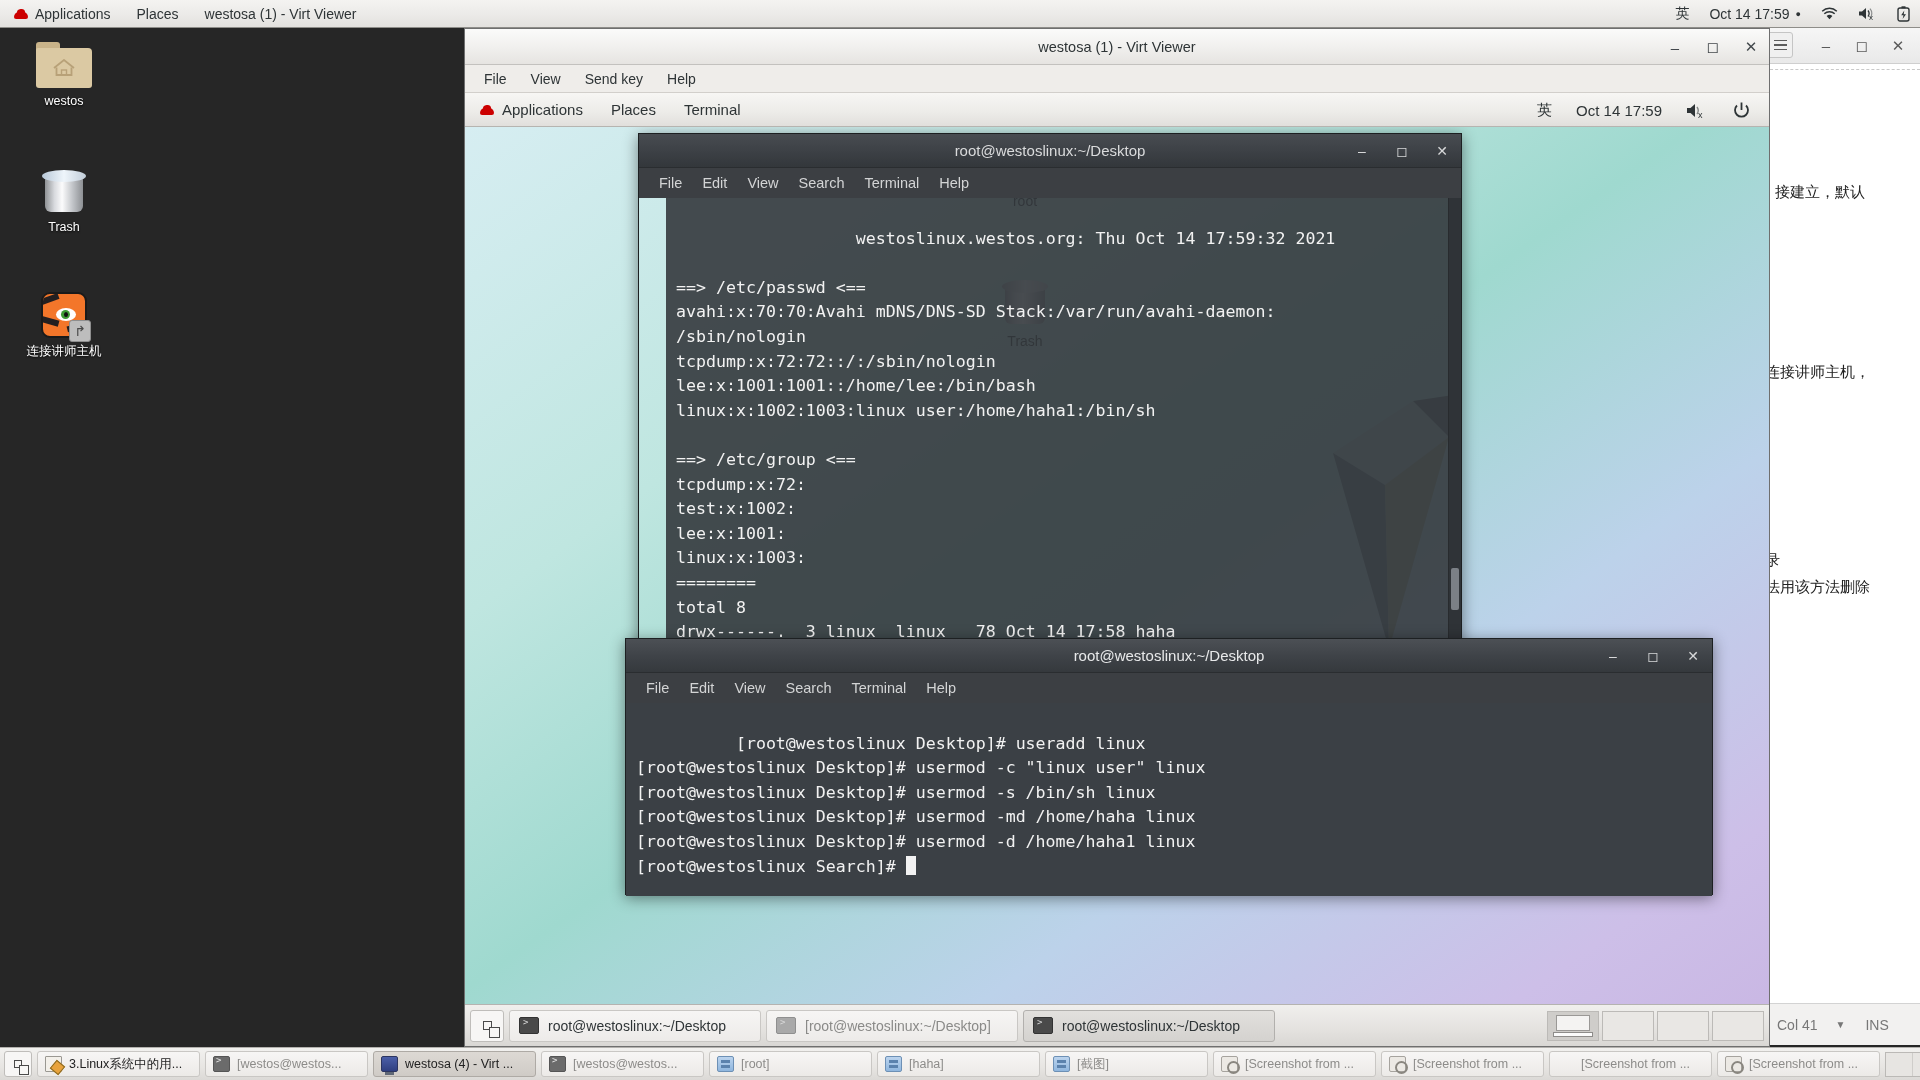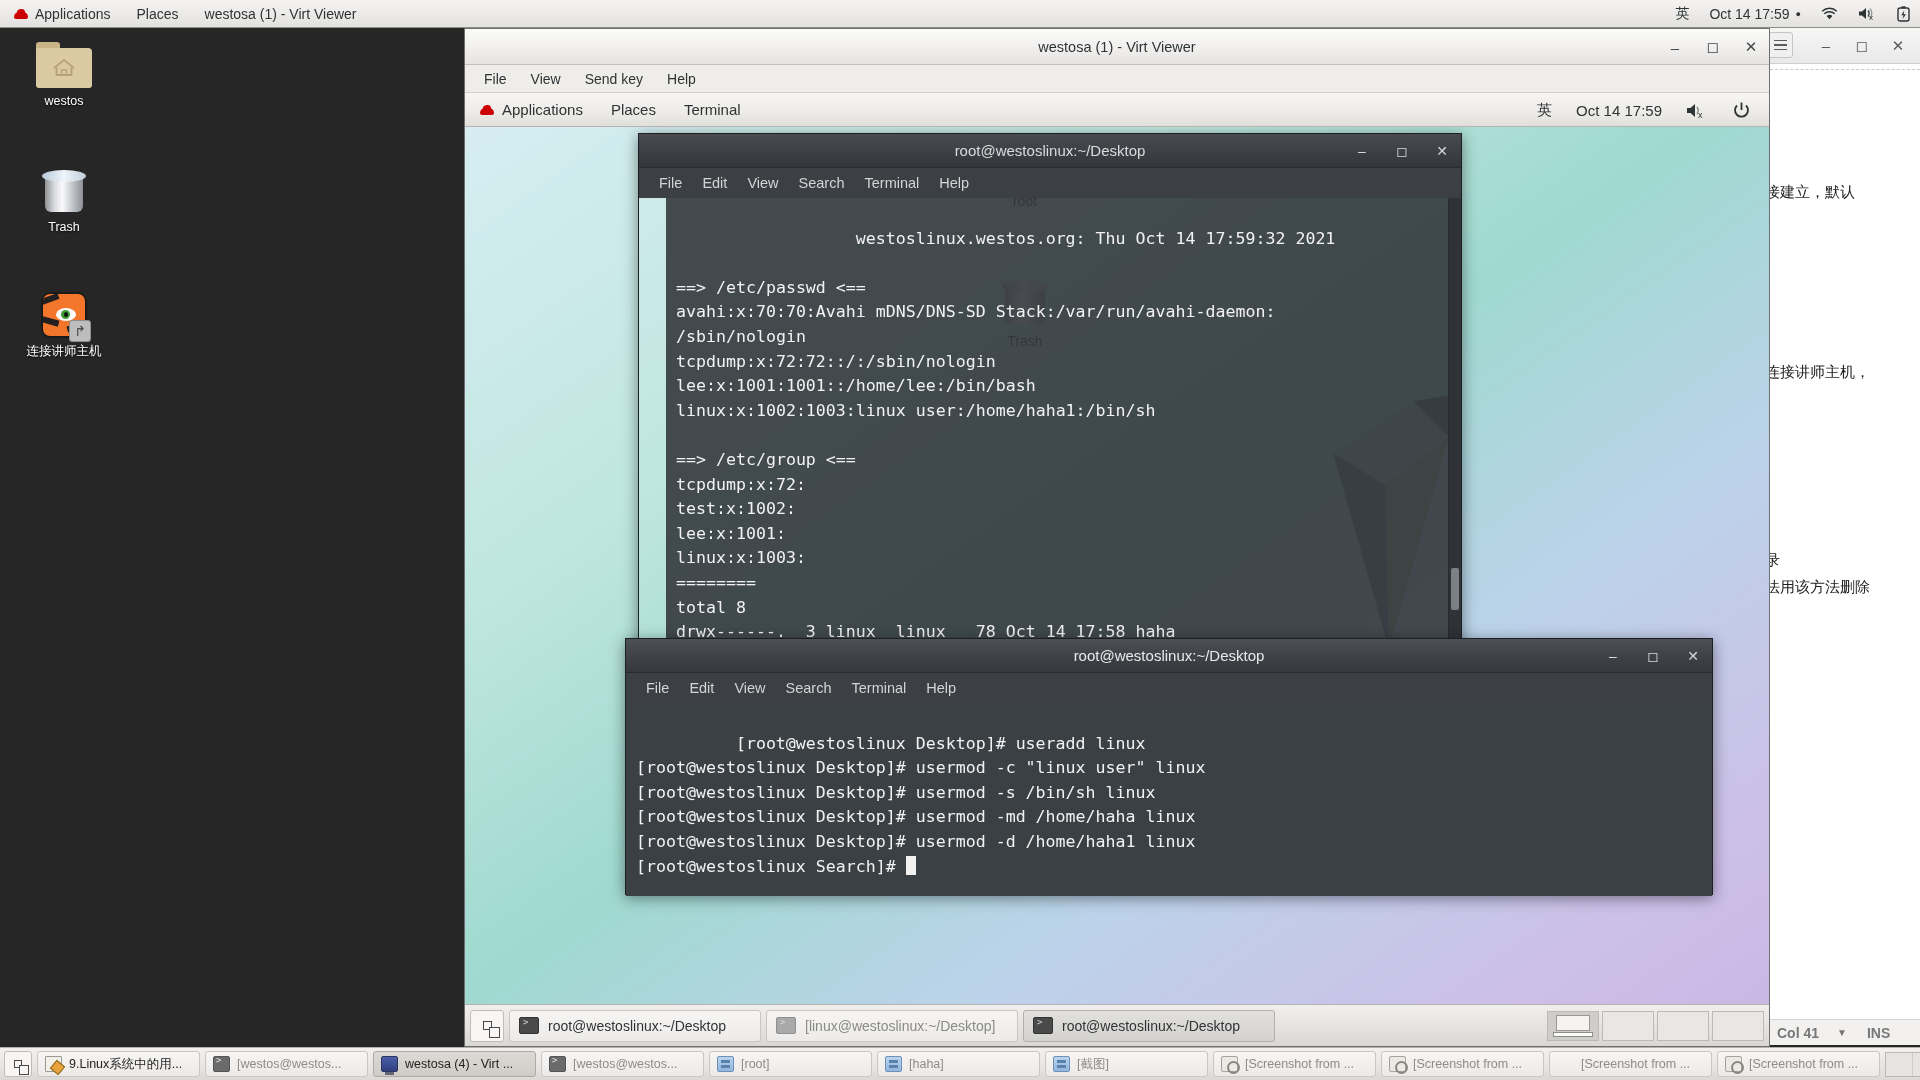--- a/index.html
+++ b/index.html
@@ -96,23 +96,23 @@
     border: 1px solid #c5c5c5; border-radius: 3px; background: #f0f0f0;
     display: flex; flex-direction: column; justify-content: center; align-items: center; gap: 3px;
   }
   #editor-window .ew-hamb i { display: block; width: 13px; height: 1.5px; background: #5c5c5c; }
   #editor-window .ew-dashrule { height: 4px; border-bottom: 1px dashed #c9c9c9; margin: 2px 0 0 0; }
   #editor-window .ew-line {
     position: absolute; left: 0; color: #222; font-size: 15px; white-space: nowrap;
     font-family: "DejaVu Sans", sans-serif;
   }
   #editor-window .ew-status {
-    position: absolute; bottom: 0; left: 0; width: 156px; height: 26px;
+    position: absolute; bottom: 0; left: 0; width: 156px; height: 42px;
     border-top: 1px solid #d3d3d3; background: #f2f1f0;
-    display: flex; align-items: center; color: #777; font-size: 14px; font-weight: bold;
+    display: flex; align-items: center; color: #777; font-size: 14px;
   }
   #editor-window .ew-status .col { padding-left: 12px; }
   #editor-window .ew-status .caret { padding-left: 18px; font-size: 10px; }
   #editor-window .ew-status .ins { padding-left: 20px; text-align: center; }
 
   
   #virt-viewer {
     position: absolute; left: 464px; top: 28px; width: 1306px; height: 1019px;
     background: #edebe8; border: 1px solid #6f6f6f;
     z-index: 20; display: flex; flex-direction: column;
@@ -351,21 +351,21 @@
       <div class="ew-hamb">
           <i></i>
           <i></i>
           <i></i>
         </div>
       <div class="ew-btn">–</div>
       <div class="ew-btn">◻</div>
       <div class="ew-btn">✕</div>
     </div>
     <div class="ew-dashrule"></div>
-    <div class="ew-line" style="top:155px;">接建立，默认</div>
+    <div class="ew-line" style="top:155px;margin-left:10px;">接建立，默认</div>
     <div class="ew-line" style="top:335px;">连接讲师主机，</div>
     <div class="ew-line" style="top:523px;">录</div>
     <div class="ew-line" style="top:550px;">法用该方法删除</div>
     <div class="ew-status">
       <span class="col">Col 41</span>
       <span class="caret">▼</span>
       <span class="ins">INS</span>
     </div>
   </div>
 
@@ -524,21 +524,21 @@
         <div class="tb-showdesk">
             <span class="s1"></span>
           </div>
 
         <div class="tb-task inactive">
           <span class="tb-termicon"></span>
           <span style="color:#2e3436">root@westoslinux:~/Desktop</span>
         </div>
         <div class="tb-task inactive">
           <span class="tb-termicon dim"></span>
-          <span>[linux@westoslinux:~/Desktop]</span>
+          <span>[root@westoslinux:~/Desktop]</span>
         </div>
         <div class="tb-task active">
           <span class="tb-termicon"></span>
           <span>root@westoslinux:~/Desktop</span>
         </div>
 
         <div class="tb-pager">
           <div class="pg active">
               <div class="mini"></div>
               <div class="bar"></div>
@@ -552,21 +552,21 @@
     </div>
   </div>
 
   <div class="host-taskbar">
     <div class="htb-showdesk">
         <span class="s1"></span>
       </div>
 
     <div class="htb-task inactive">
       <span class="ic16 ic-editor"></span>
-      <span class="lbl" style="color:#222">9.Linux系统中的用...</span>
+      <span class="lbl" style="color:#222">3.Linux系统中的用...</span>
     </div>
     <div class="htb-task inactive">
       <span class="ic16 ic-term"></span>
       <span class="lbl">[westos@westos...</span>
     </div>
     <div class="htb-task active">
       <span class="ic16 ic-monitor"></span>
       <span class="lbl">westosa (4) - Virt ...</span>
     </div>
     <div class="htb-task inactive">

